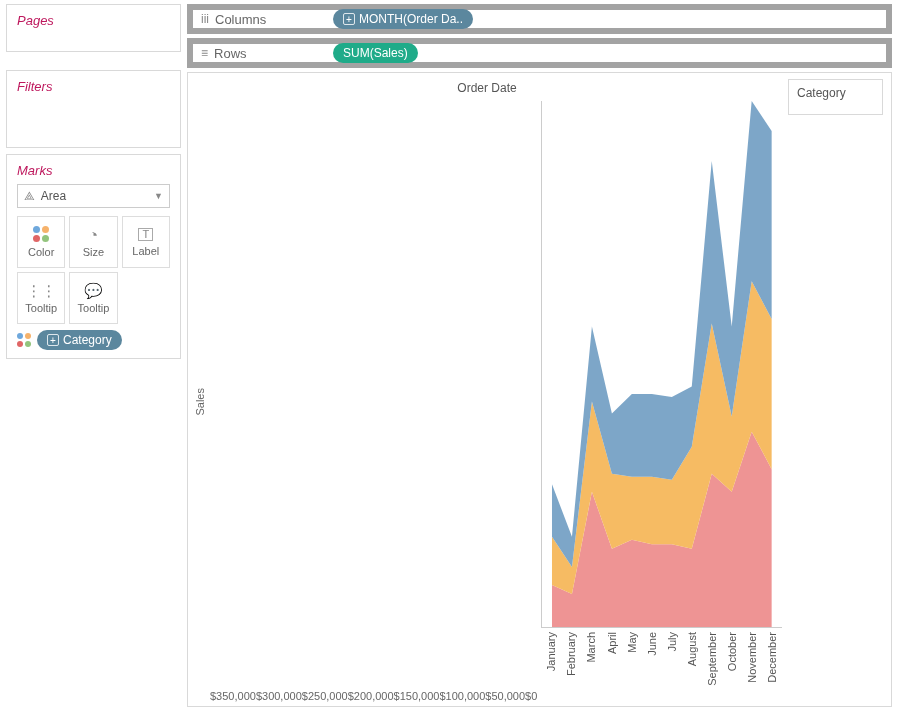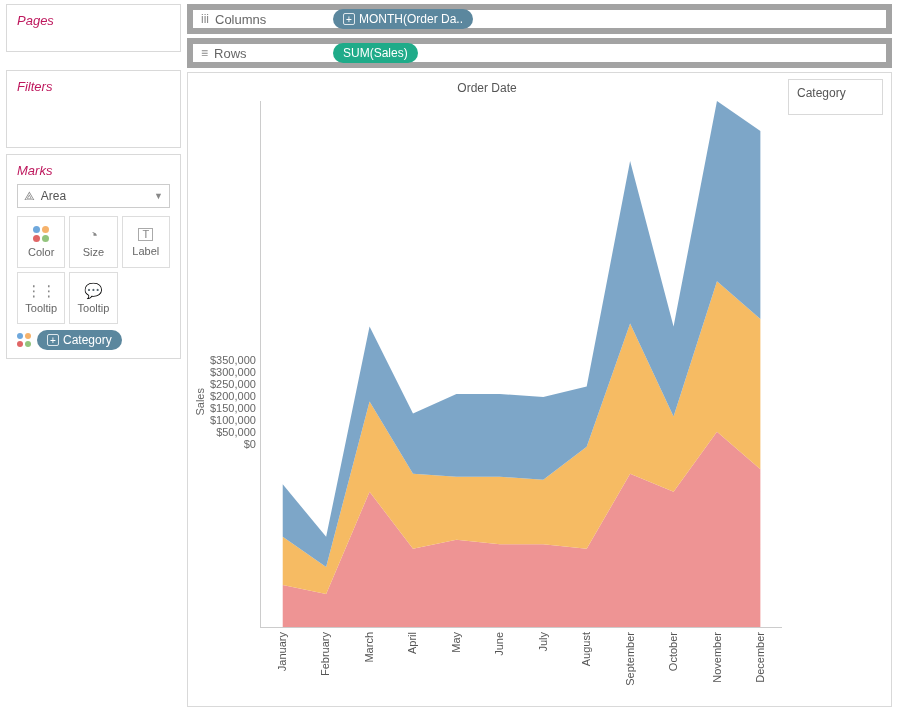--- a/index.html
+++ b/index.html
@@ -30,21 +30,21 @@
 .shelf-rows { display: flex; flex-direction: column; gap: 4px; }
 .shelf { border: 6px solid #a3a3a3; height: 30px; display: flex; align-items: center; padding: 0 8px; gap: 12px; }
 .shelf-label { color: #666; font-size: 13px; display: flex; align-items: center; gap: 6px; width: 120px; }
 .shelf-icon { color: #888; font-size: 12px; }
 
 .chart-area { flex: 1; border: 1px solid #d9d9d9; display: flex; padding: 6px 8px 4px 4px; gap: 6px; overflow:hidden; }
 .chart-main { flex: 1; display: flex; flex-direction: column; }
 .chart-title { text-align: center; font-size: 12px; color: #555; padding: 2px 0 6px; }
 .chart-body { flex: 1; display: flex; }
 .ylabel { writing-mode: vertical-rl; transform: rotate(180deg); text-align: center; font-size: 11px; color: #666; padding: 0 2px; align-self: center; }
-.yaxis { display: flex; flex-direction: column; justify-content: center; align-items: flex-end; padding: 0 4px 0 2px; font-size: 11px; color: #666; }
+.yaxis { display: flex; flex-direction: row; justify-content: space-between; align-items: flex-end; padding: 0 4px 0 2px; font-size: 11px; color: #666; }
 .plot-wrap { flex: 1; display: flex; flex-direction: column; }
 .plot { flex: 1; position: relative; border-left: 1px solid #ccc; border-bottom: 1px solid #ccc; }
 .plot svg { position: absolute; inset: 0; width: 100%; height: 100%; }
 .xaxis { height: 74px; display: flex; align-items: flex-start; padding-top: 4px; }
 .xtick { flex: 1; display: flex; justify-content: center; }
 .xtick span { writing-mode: vertical-rl; transform: rotate(180deg); font-size: 11px; color: #555; white-space: nowrap; }
 
 .legend { width: 95px; border: 1px solid #d9d9d9; align-self: flex-start; padding: 6px 8px 8px; }
 .legend-title { font-size: 12px; color: #555; margin-bottom: 6px; }
 .legend-item { display: flex; align-items: center; gap: 6px; font-size: 11px; color: #555; margin-top: 3px; }

